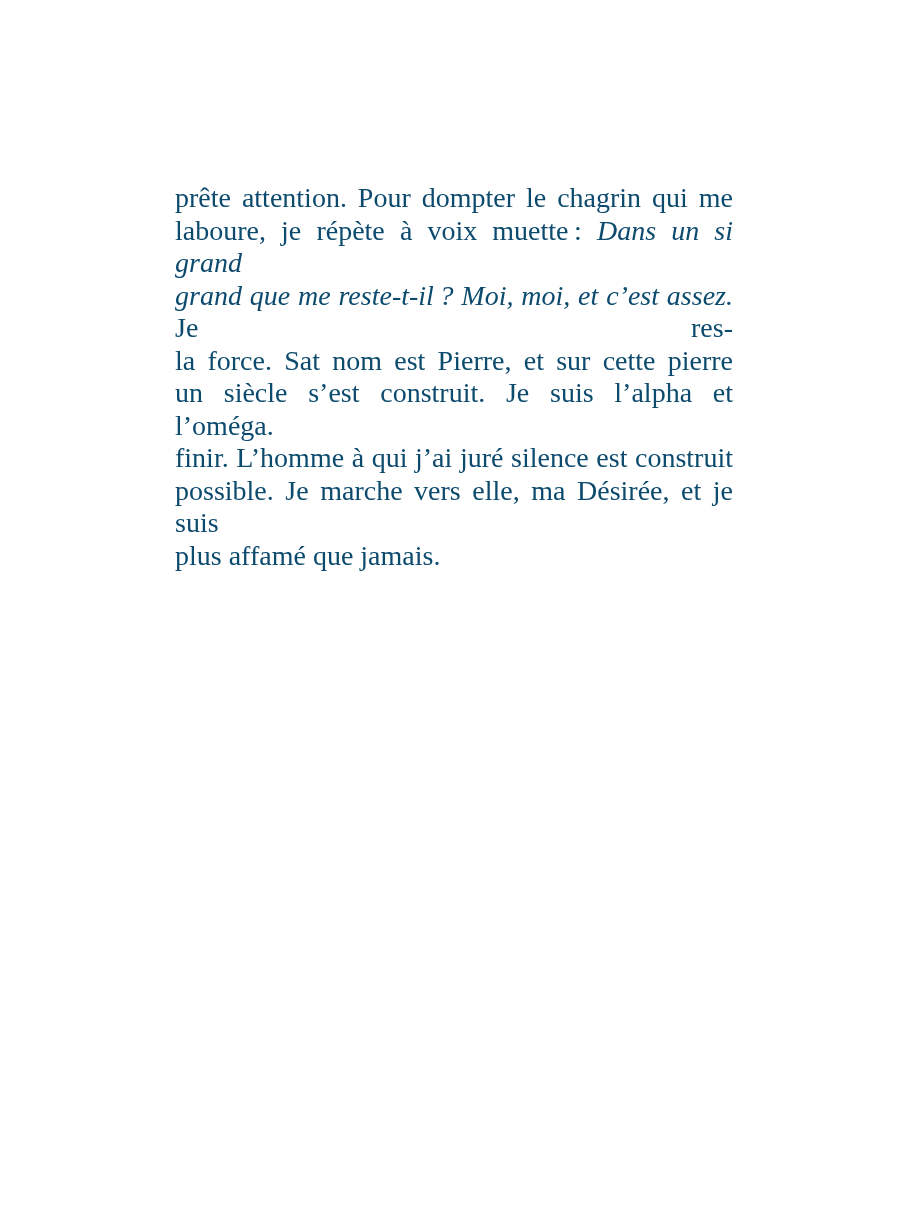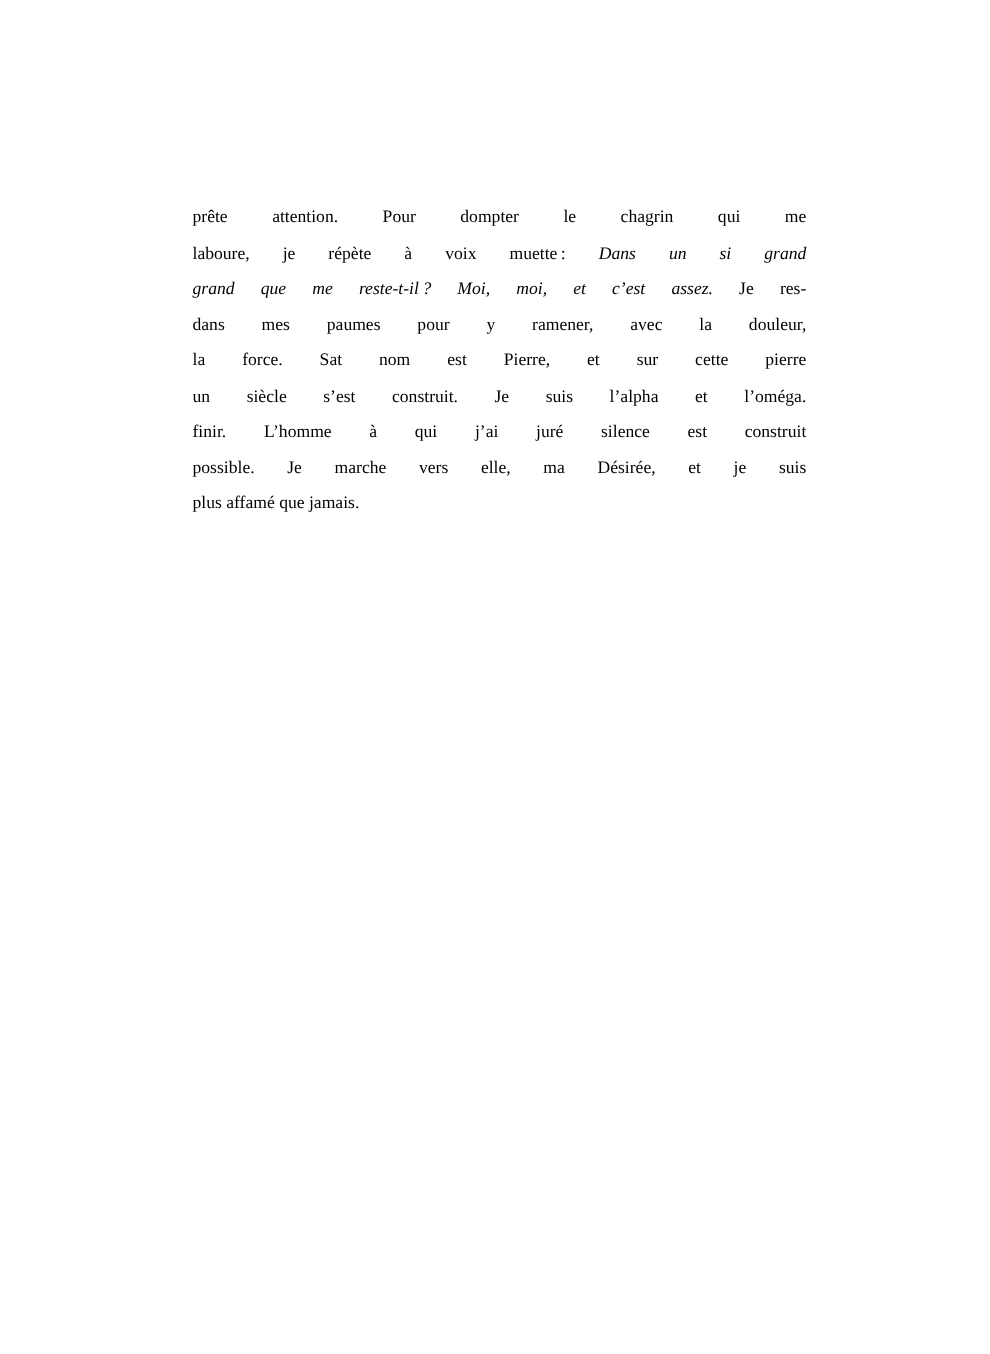--- a/index.html
+++ b/index.html
@@ -13,23 +13,23 @@
     height: 1231px;
     background: #ffffff;
     overflow: hidden;
   }
   .text-block {
     position: absolute;
     left: 175px;
     top: 182px;
     width: 558px;
     font-family: "Liberation Serif", "DejaVu Serif", serif;
-    font-size: 16px;
+    font-size: 28px;
     line-height: 32.5px;
-    color: #000000;
+    color: #0c4a6e;
     -webkit-font-smoothing: antialiased;
   }
   .text-line {
     text-align: justify;
     text-align-last: left;
     white-space: normal;
   }
   .text-line.just {
     text-align-last: justify;
   }
@@ -37,20 +37,19 @@
   }
 </style>
 </head>
 <body>
 
 <div class="page">
   <div class="text-block">
       <div class="text-line just"><span>prête attention. Pour dompter le chagrin qui me</span></div>
       <div class="text-line just"><span>laboure, je répète à voix muette : </span><em>Dans un si grand</em></div>
       <div class="text-line just"><em>grand que me reste-t-il ? Moi, moi, et c’est assez.</em><span> Je res-</span></div>
-      <div class="text-line just"><span>dans mes paumes pour y ramener, avec la douleur,</span></div>
       <div class="text-line just"><span>la force. Sat nom est Pierre, et sur cette pierre</span></div>
       <div class="text-line just"><span>un siècle s’est construit. Je suis l’alpha et l’oméga.</span></div>
       <div class="text-line just"><span>finir. L’homme à qui j’ai juré silence est construit</span></div>
       <div class="text-line just"><span>possible. Je marche vers elle, ma Désirée, et je suis</span></div>
       <div class="text-line"><span>plus affamé que jamais.</span></div>
     </div>
 </div>
 
 </body></html>

